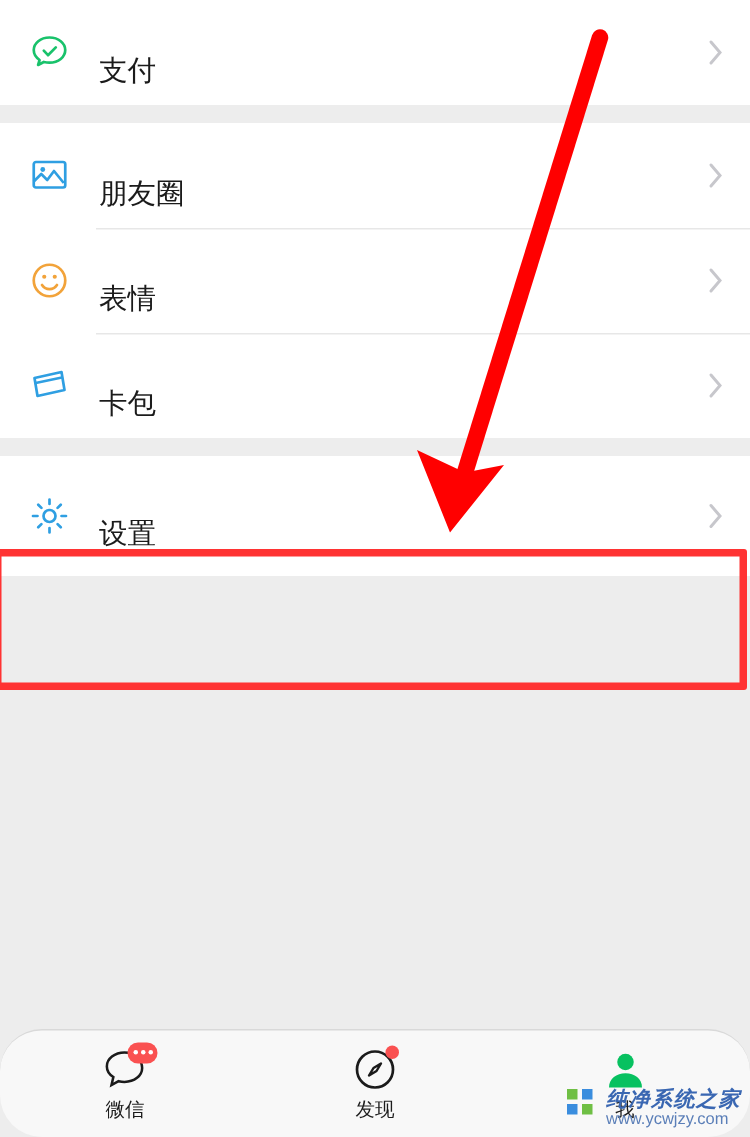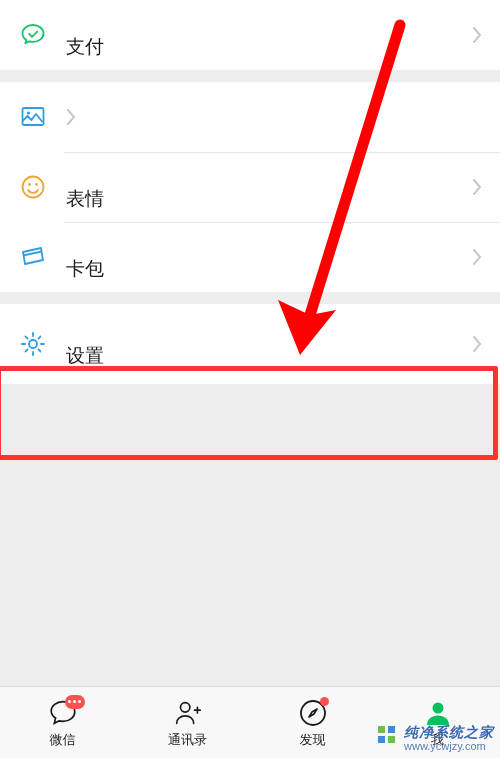--- a/index.html
+++ b/index.html
@@ -33,20 +33,21 @@
     border-radius: 2px;
   }
 
   
   .tabbar {
     position: absolute; left: 0; right: 0; bottom: 0;
     height: 72px;
     background: #f8f8f8;
     border-top: 1px solid #d9d9d9;
     display: flex;
+    border-radius: 28px;
   }
   .tab {
     flex: 1 1 0; display: flex; flex-direction: column; align-items: center; justify-content: center;
     gap: 2px;
   }
   .tab .ticon { width: 32px; height: 32px; display:flex; align-items:center; justify-content:center; position:relative; }
   .tab .tlabel { font-size: 13px; color: #1c1c1c; }
   .tab.active .tlabel { color: #07c160; }
 
   
@@ -90,20 +91,21 @@
 
   <div class="group">
     <div class="row">
       <span class="icon">
         <svg width="28" height="28" viewBox="0 0 28 28" fill="none">
           <rect x="3.5" y="5" width="21" height="17" rx="1.5" stroke="#2f9fe2" stroke-width="1.8"></rect>
           <path d="M3.5 18l5-5 4 4 4.5-6 6.5 8" stroke="#2f9fe2" stroke-width="1.8" stroke-linejoin="round" fill="none"></path>
           <circle cx="9.5" cy="10" r="1.6" fill="#2f9fe2"></circle>
         </svg>
       </span>
+      <span class="label">朋友圈</span>
       <span class="chev">
         <svg width="10" height="18" viewBox="0 0 10 18">
             <path d="M2 2l6 7-6 7" stroke="#c7c7cc" stroke-width="2" fill="none" stroke-linecap="round"></path>
           </svg>
       </span>
     </div>
     <div class="row">
       <span class="icon">
         <svg width="28" height="28" viewBox="0 0 28 28" fill="none">
           <circle cx="14" cy="14" r="10.5" stroke="#f2a33a" stroke-width="1.8"></circle>
@@ -167,30 +169,20 @@
         <svg width="34" height="32" viewBox="0 0 34 32" fill="none">
           <path d="M17 4C10 4 4.5 8.4 4.5 13.8c0 3 1.8 5.7 4.6 7.5L7.8 27l5-2.7c1.3.3 2.8.5 4.2.5 7 0 12.5-4.4 12.5-9.9S24 4 17 4Z" stroke="#1b1b1b" stroke-width="1.8"></path>
         </svg>
         <span style="position:absolute;top:-2px;right:-6px;width:20px;height:14px;border-radius:7px;background:#fa5151;display:flex;align-items:center;justify-content:center;">
           <span style="width:3px;height:3px;border-radius:50%;background:#fff;margin:0 1px;"></span>
           <span style="width:3px;height:3px;border-radius:50%;background:#fff;margin:0 1px;"></span>
           <span style="width:3px;height:3px;border-radius:50%;background:#fff;margin:0 1px;"></span>
         </span>
       </span>
       <span class="tlabel">微信</span>
-    </div>
-    <div class="tab">
-      <span class="ticon">
-        <svg width="34" height="32" viewBox="0 0 34 32" fill="none">
-          <circle cx="14" cy="10" r="5" stroke="#1b1b1b" stroke-width="1.8"></circle>
-          <path d="M5 27c0-5 4-8 9-8s9 3 9 8" stroke="#1b1b1b" stroke-width="1.8" stroke-linecap="round"></path>
-          <path d="M24 13h6M27 10v6" stroke="#1b1b1b" stroke-width="1.8" stroke-linecap="round"></path>
-        </svg>
-      </span>
-      <span class="tlabel">通讯录</span>
     </div>
     <div class="tab">
       <span class="ticon">
         <svg width="32" height="32" viewBox="0 0 32 32" fill="none">
           <circle cx="16" cy="16" r="12" stroke="#1b1b1b" stroke-width="1.8"></circle>
           <path d="M20 12l-3 5-5 3 3-5 5-3Z" stroke="#1b1b1b" stroke-width="1.6" stroke-linejoin="round"></path>
         </svg>
         <span style="position:absolute;top:0;right:0;width:9px;height:9px;border-radius:50%;background:#fa5151;"></span>
       </span>
       <span class="tlabel">发现</span>

